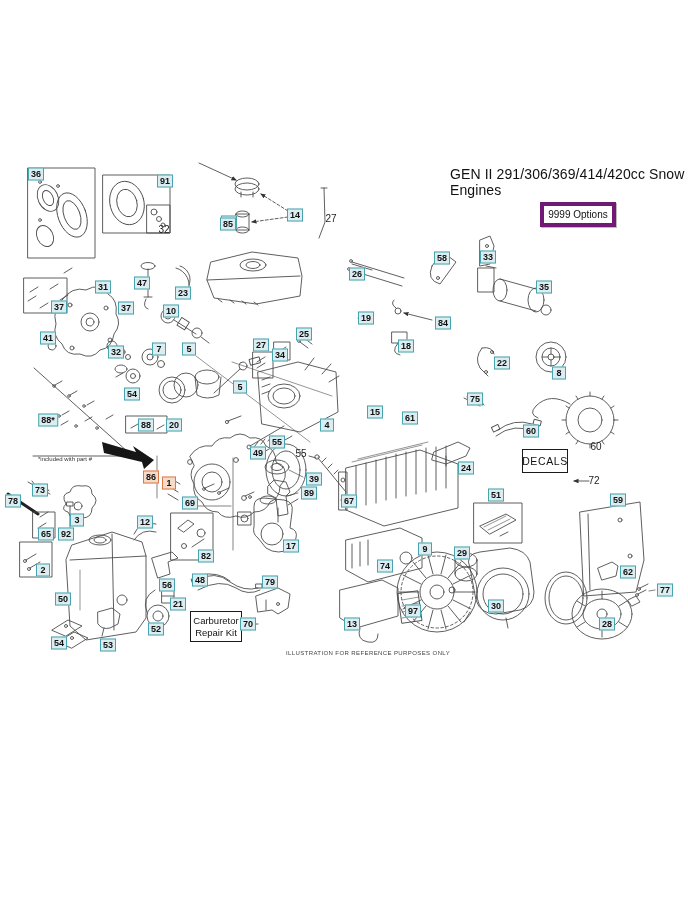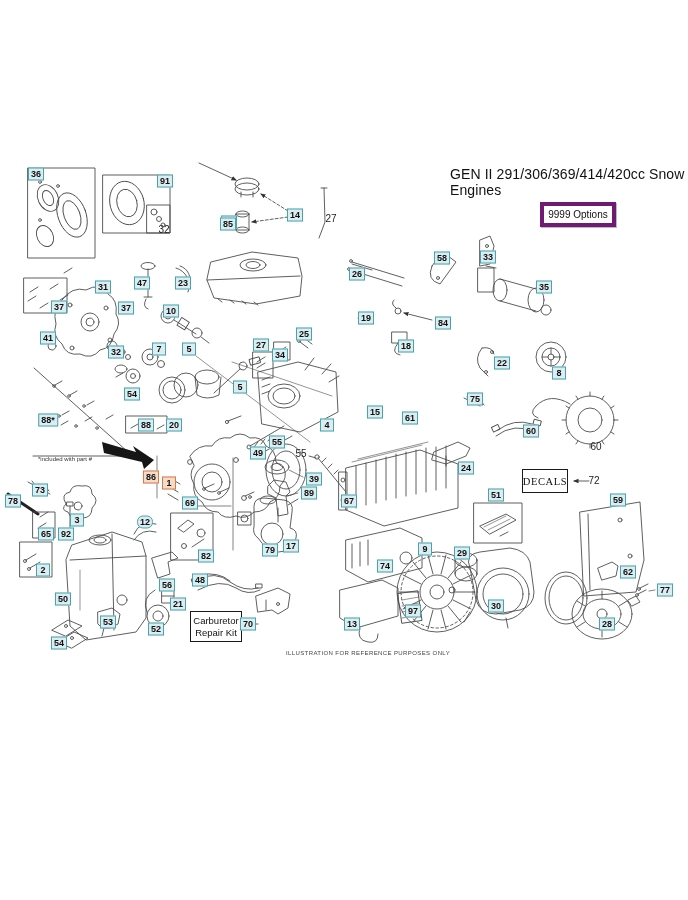--- a/index.html
+++ b/index.html
@@ -341,21 +341,21 @@
 
       <path d="M589,481 L574,481" marker-end="url(#ah)"></path>
       <path d="M258,624 L248,624" marker-end="url(#ah)"></path>
     </g>
   </svg>
 
   <div id="title" class="abs" style="left:422px;top:166px;">GEN II 291/306/369/414/420cc Snow Engines</div>
 
   <div class="framedbox" style="left:540px;top:202px;width:68px;height:17px;">9999 Options</div>
 
-  <div id="decals-box" class="blackbox" style="left:522px;top:469px;width:44px;height:22px;font-family:Liberation Serif, serif;">DECALS</div>
+  <div id="decals-box" class="blackbox" style="left:522px;top:449px;width:44px;height:22px;">DECALS</div>
 
   <div id="carb-box" class="blackbox" style="left:190px;top:611px;width:50px;height:29px;align-items:center;">
     <span>Carburetor</span>
     <span>Repair Kit</span>
   </div>
 
   <div id="footnote" class="abs" style="left:38px;top:456px;">*included with part #</div>
   <div id="disclaimer" class="abs" style="left:368px;top:650px;transform:translateX(-50%);">ILLUSTRATION FOR REFERENCE PURPOSES ONLY</div>
 
   <div class="abs" style="left:0;top:0;width:688px;height:900px;pointer-events:none;" id="label-layer">
@@ -368,21 +368,21 @@
       <div class="plabel plain" style="left: 331px; top: 219px; pointer-events: auto;">27</div>
       <div class="plabel teal" style="left: 357px; top: 268px; pointer-events: auto; margin-top: 6px;">26</div>
       <div class="plabel teal" style="left: 442px; top: 258px; pointer-events: auto;">58</div>
       <div class="plabel teal" style="left: 488px; top: 257px; pointer-events: auto;">33</div>
       <div class="plabel teal" style="left: 544px; top: 287px; pointer-events: auto;">35</div>
       <div class="plabel teal" style="left: 366px; top: 318px; pointer-events: auto;">19</div>
       <div class="plabel teal" style="left: 443px; top: 323px; pointer-events: auto;">84</div>
       <div class="plabel teal" style="left: 406px; top: 346px; pointer-events: auto;">18</div>
       <div class="plabel teal" style="left: 103px; top: 287px; pointer-events: auto;">31</div>
       <div class="plabel teal" style="left: 142px; top: 283px; pointer-events: auto;">47</div>
-      <div class="plabel teal" style="left: 183px; top: 283px; pointer-events: auto;">23</div>
+      <div class="plabel teal" style="left: 183px; top: 293px; pointer-events: auto;">23</div>
       <div class="plabel teal" style="left: 59px; top: 307px; pointer-events: auto;">37</div>
       <div class="plabel teal" style="left: 126px; top: 308px; pointer-events: auto;">37</div>
       <div class="plabel teal" style="left: 171px; top: 311px; pointer-events: auto;">10</div>
       <div class="plabel teal" style="left: 48px; top: 338px; pointer-events: auto;">41</div>
       <div class="plabel teal" style="left: 116px; top: 352px; pointer-events: auto;">32</div>
       <div class="plabel teal" style="left: 159px; top: 349px; pointer-events: auto;">7</div>
       <div class="plabel teal" style="left: 189px; top: 349px; pointer-events: auto;">5</div>
       <div class="plabel teal" style="left: 261px; top: 345px; pointer-events: auto;">27</div>
       <div class="plabel teal" style="left: 280px; top: 355px; pointer-events: auto;">34</div>
       <div class="plabel teal" style="left: 304px; top: 334px; pointer-events: auto;">25</div>
@@ -403,38 +403,38 @@
       <div class="plabel teal" style="left: 531px; top: 431px; pointer-events: auto;">60</div>
       <div class="plabel plain" style="left: 596px; top: 447px; pointer-events: auto;">60</div>
       <div class="plabel teal" style="left: 466px; top: 468px; pointer-events: auto;">24</div>
       <div class="plabel orange" style="left: 151px; top: 477px; pointer-events: auto;">86</div>
       <div class="plabel orange" style="left: 169px; top: 483px; pointer-events: auto;">1</div>
       <div class="plabel teal" style="left: 190px; top: 503px; pointer-events: auto;">69</div>
       <div class="plabel teal" style="left: 40px; top: 490px; pointer-events: auto;">73</div>
       <div class="plabel teal" style="left: 13px; top: 501px; pointer-events: auto;">78</div>
       <div class="plabel teal" style="left: 314px; top: 479px; pointer-events: auto;">39</div>
       <div class="plabel teal" style="left: 309px; top: 493px; pointer-events: auto;">89</div>
-      <div class="plabel teal" style="left: 145px; top: 522px; pointer-events: auto; border-radius: 6px;">12</div>
+      <div class="plabel teal" style="left: 145px; top: 522px; pointer-events: auto;">12</div>
       <div class="plabel teal" style="left: 77px; top: 520px; pointer-events: auto;">3</div>
       <div class="plabel teal" style="left: 46px; top: 534px; pointer-events: auto;">65</div>
       <div class="plabel teal" style="left: 66px; top: 534px; pointer-events: auto;">92</div>
       <div class="plabel teal" style="left: 43px; top: 570px; pointer-events: auto;">2</div>
       <div class="plabel teal" style="left: 349px; top: 501px; pointer-events: auto;">67</div>
       <div class="plabel teal" style="left: 496px; top: 495px; pointer-events: auto;">51</div>
       <div class="plabel teal" style="left: 618px; top: 500px; pointer-events: auto;">59</div>
       <div class="plabel plain" style="left: 594px; top: 481px; pointer-events: auto;">72</div>
       <div class="plabel teal" style="left: 63px; top: 599px; pointer-events: auto;">50</div>
-      <div class="plabel teal" style="left: 108px; top: 622px; pointer-events: auto;">53</div>
+      <div class="plabel teal" style="left: 108px; top: 645px; pointer-events: auto;">53</div>
       <div class="plabel teal" style="left: 59px; top: 643px; pointer-events: auto;">54</div>
       <div class="plabel teal" style="left: 167px; top: 585px; pointer-events: auto;">56</div>
       <div class="plabel teal" style="left: 178px; top: 604px; pointer-events: auto;">21</div>
       <div class="plabel teal" style="left: 156px; top: 629px; pointer-events: auto;">52</div>
       <div class="plabel teal" style="left: 206px; top: 556px; pointer-events: auto;">82</div>
       <div class="plabel teal" style="left: 200px; top: 580px; pointer-events: auto;">48</div>
-      <div class="plabel teal" style="left: 270px; top: 550px; pointer-events: auto;">79</div>
+      <div class="plabel teal" style="left: 270px; top: 582px; pointer-events: auto;">79</div>
       <div class="plabel teal" style="left: 291px; top: 546px; pointer-events: auto;">17</div>
       <div class="plabel teal" style="left: 248px; top: 624px; pointer-events: auto;">70</div>
       <div class="plabel teal" style="left: 425px; top: 549px; pointer-events: auto;">9</div>
       <div class="plabel teal" style="left: 462px; top: 553px; pointer-events: auto;">29</div>
       <div class="plabel teal" style="left: 385px; top: 566px; pointer-events: auto;">74</div>
       <div class="plabel teal" style="left: 352px; top: 624px; pointer-events: auto;">13</div>
       <div class="plabel teal" style="left: 413px; top: 611px; pointer-events: auto;">97</div>
       <div class="plabel teal" style="left: 496px; top: 606px; pointer-events: auto;">30</div>
       <div class="plabel teal" style="left: 628px; top: 572px; pointer-events: auto;">62</div>
       <div class="plabel teal" style="left: 607px; top: 624px; pointer-events: auto;">28</div>

